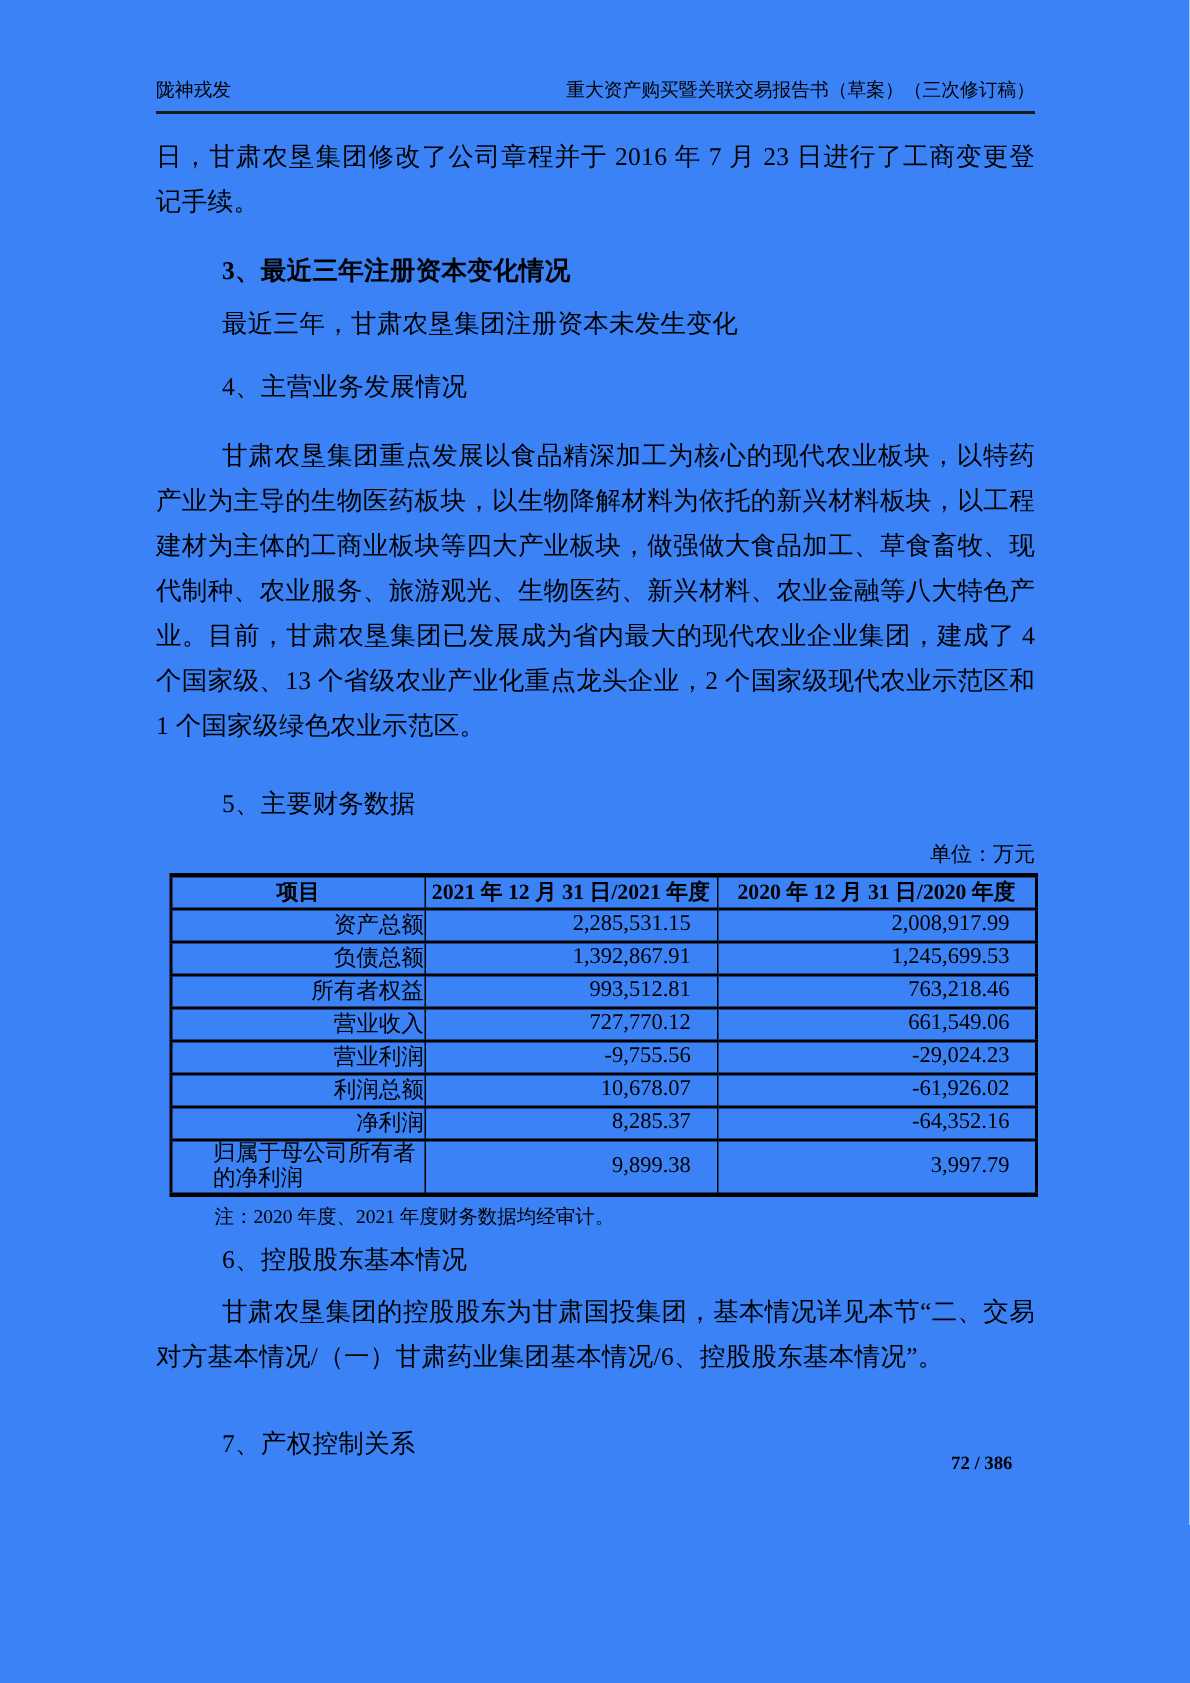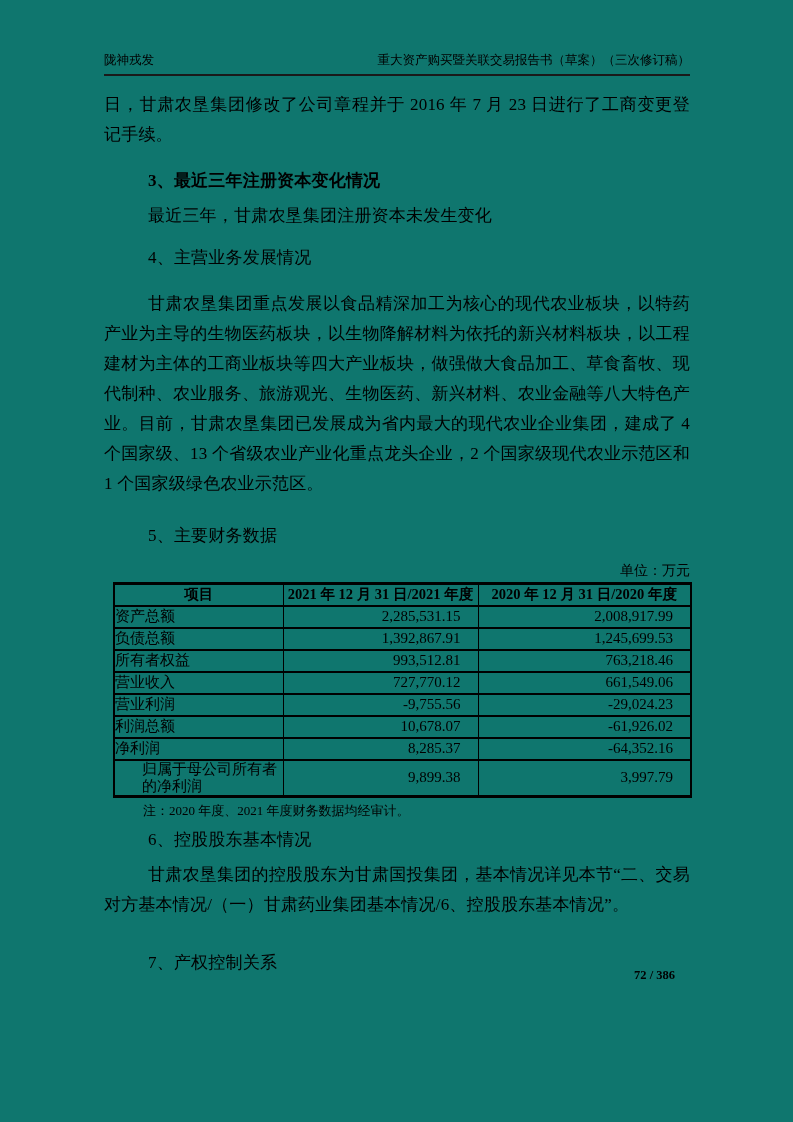--- a/index.html
+++ b/index.html
@@ -1,21 +1,21 @@
 <!DOCTYPE html>
 <html><head>
 <meta charset="utf-8">
 <style>
   * { margin: 0; padding: 0; box-sizing: border-box; }
   html, body { background: #ffffff; }
   .page {
     position: relative;
     width: 793px;
     height: 1122px;
-    background: #0f766e;
+    background: #3b82f6;
     color: #000000;
     font-family: "Liberation Serif", "DejaVu Serif", serif;
     overflow: hidden;
   }
   .content {
     position: absolute;
     left: 104px;
     top: 52px;
     width: 586px;
   }
@@ -69,21 +69,21 @@
     font-size: 14.5px;
     font-weight: bold;
     text-align: center;
     vertical-align: middle;
   }
   table.fin td {
     height: 22px;
     font-size: 15px;
     vertical-align: middle;
   }
-  td.label { text-align: left; }
+  td.label { text-align: right; }
   td.num { text-align: right; padding-right: 17px; }
   tr.tall td { height: 36px; }
   td.wrap-label {
     text-align: left;
     padding-left: 27px;
     padding-right: 5px;
     line-height: 17px;
   }
   .table-note {
     margin-top: 3px;

